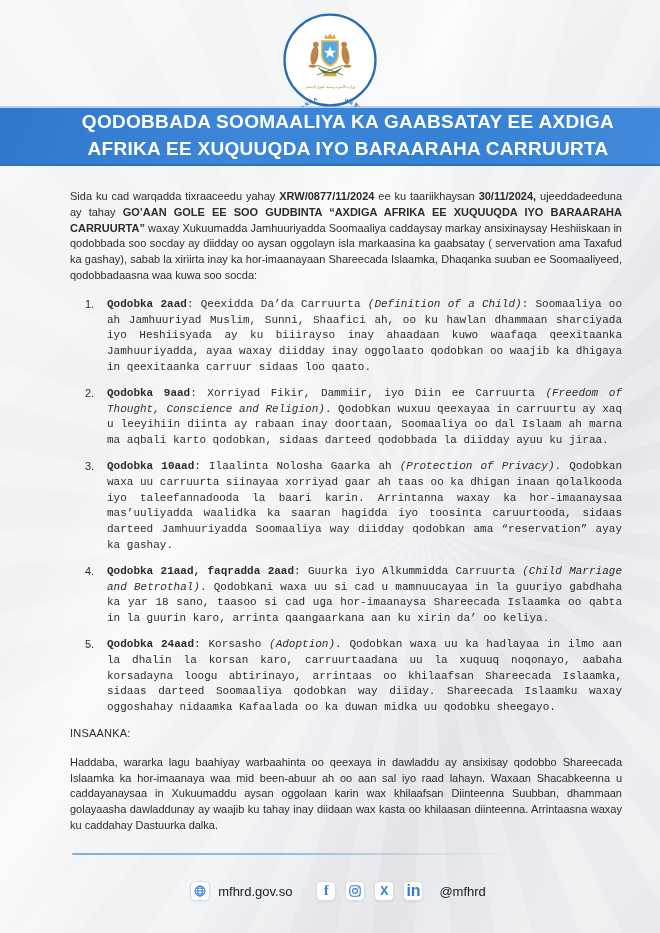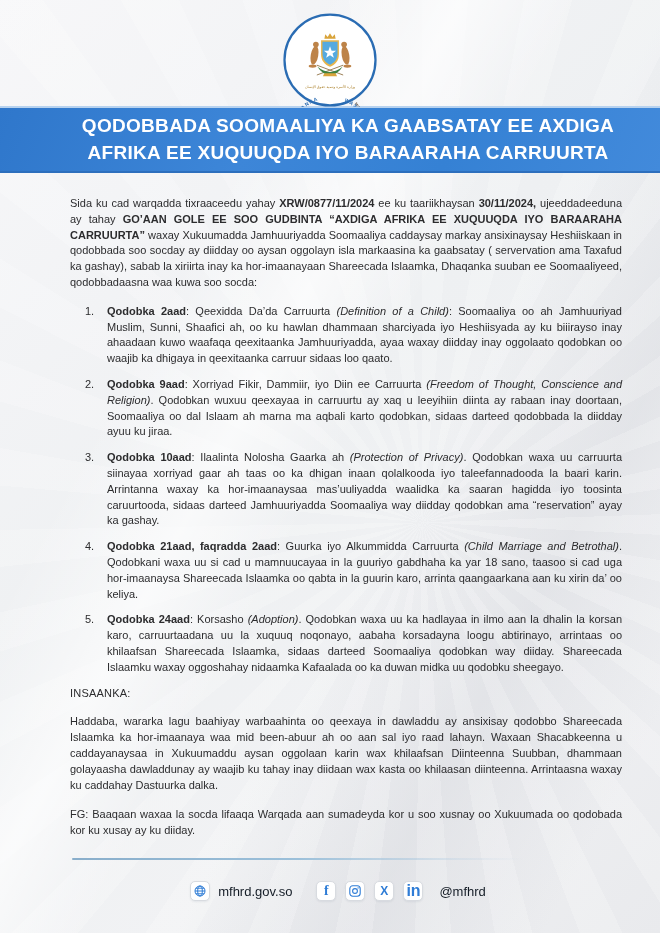--- a/index.html
+++ b/index.html
@@ -15,37 +15,37 @@
       linear-gradient(118deg, rgba(255,255,255,0) 28%, rgba(255,255,255,0.65) 40%, rgba(255,255,255,0) 50%),
       linear-gradient(118deg, rgba(213,215,220,0) 58%, rgba(210,212,218,0.45) 74%, rgba(213,215,220,0) 90%);
   }
   .bg-rays { position:absolute; inset:0; pointer-events:none; z-index:0; opacity:.22;
     background: repeating-conic-gradient(from 0deg at 64% 56%, rgba(255,255,255,.9) 0deg 5deg, rgba(255,255,255,0) 5deg 11deg);
   }
   .header { position:relative; height:106px; z-index:3; }
   .seal { position:absolute; left:50%; top:13px; transform:translateX(-50%); width:94px; height:94px; }
 
   .banner {
-    position:relative; z-index:2; height:67px;
+    position:relative; z-index:2; height:60px;
     background: linear-gradient(112deg,#2f77cb 0%, #3d86d8 38%, #3581d4 68%, #428adb 100%);
     border-top:2px solid #b7d2ef; border-bottom:2px solid #2d6fbd;
     display:flex; align-items:center; justify-content:center;padding-left:36px;
   }
   .banner-title {
     color:#ffffff; font-weight:700; font-size:19px; line-height:1.4;
     letter-spacing:.3px; text-align:center; white-space:pre-line;
   }
 
   .content { position:relative; z-index:1; padding:17px 38px 0 70px;
     color:#2c2c2e; font-size:11px; line-height:15.8px; text-align:justify;margin-top:6px; }
   .intro { margin-bottom:13px; }
   .doc-list { list-style:none; }
   .doc-item { display:flex; margin-bottom:10px; padding-left:15px; }
   .doc-item .num { width:22px; min-width:22px; }
-  .doc-item .itext { flex:1; text-align:justify; }
+  .doc-item .itext { flex:1; text-align:justify;font-family:Liberation Mono, monospace; }
   .section-heading { margin-top:6px; letter-spacing:.2px; text-align:left; }
   .conclusion { margin-top:13px; }
   .fg-note { margin-top:14px; }
   .divider { margin-top:19px; margin-left:2px; height:2px; width:452px; border-radius:1px;
     background: linear-gradient(90deg,#89aecb 0%, #9cc0da 50%, rgba(170,200,225,.25) 85%, rgba(170,200,225,0) 100%); }
 
   .footer { position:absolute; z-index:2; left:0; right:0; top:881px;
     display:flex; align-items:center; justify-content:center;
     font-size:13px; font-weight:500; color:#141c26; }
   .contact { display:flex; align-items:center; gap:8px;padding-left:16px; }
@@ -127,21 +127,20 @@
         <span class="itext"><span style="font-weight: 700;">Qodobka 21aad, faqradda 2aad</span><span>: Guurka iyo Alkummidda Carruurta </span><span style="font-style: italic;">(Child Marriage and Betrothal)</span><span>. Qodobkani waxa uu si cad u mamnuucayaa in la guuriyo gabdhaha ka yar 18 sano, taasoo si cad uga hor-imaanaysa Shareecada Islaamka oo qabta in la guurin karo, arrinta qaangaarkana aan ku xirin da’ oo keliya.</span></span>
       </li>
       <li class="doc-item">
         <span class="num">5.</span>
         <span class="itext"><span style="font-weight: 700;">Qodobka 24aad</span><span>: Korsasho </span><span style="font-style: italic;">(Adoption)</span><span>. Qodobkan waxa uu ka hadlayaa in ilmo aan la dhalin la korsan karo, carruurtaadana uu la xuquuq noqonayo, aabaha korsadayna loogu abtirinayo, arrintaas oo khilaafsan Shareecada Islaamka, sidaas darteed Soomaaliya qodobkan way diiday. Shareecada Islaamku waxay oggoshahay nidaamka Kafaalada oo ka duwan midka uu qodobku sheegayo.</span></span>
       </li>
     </ol>
 
     <p class="section-heading">INSAANKA:</p>
     <p class="conclusion">Haddaba, wararka lagu baahiyay warbaahinta oo qeexaya in dawladdu ay ansixisay qodobbo Shareecada Islaamka ka hor-imaanaya waa mid been-abuur ah oo aan sal iyo raad lahayn. Waxaan Shacabkeenna u caddayanaysaa in Xukuumaddu aysan oggolaan karin wax khilaafsan Diinteenna Suubban, dhammaan golayaasha dawladdunay ay waajib ku tahay inay diidaan wax kasta oo khilaasan diinteenna. Arrintaasna waxay ku caddahay Dastuurka dalka.</p>
-    <p class="fg-note">FG: Baaqaan waxaa la socda lifaaqa Warqada aan sumadeyda kor u soo xusnay oo Xukuumada oo qodobada kor ku xusay ay ku  diiday.</p>
 
     <div class="divider"></div>
   </div>
 
   <div class="footer">
     <div class="contact">
       <span class="chip">
         <svg width="12" height="12" viewBox="0 0 12 12" fill="none" stroke="#2e7cd6" stroke-width="1">
           <circle cx="6" cy="6" r="5"></circle>
             <ellipse cx="6" cy="6" rx="2.3" ry="5"></ellipse>

